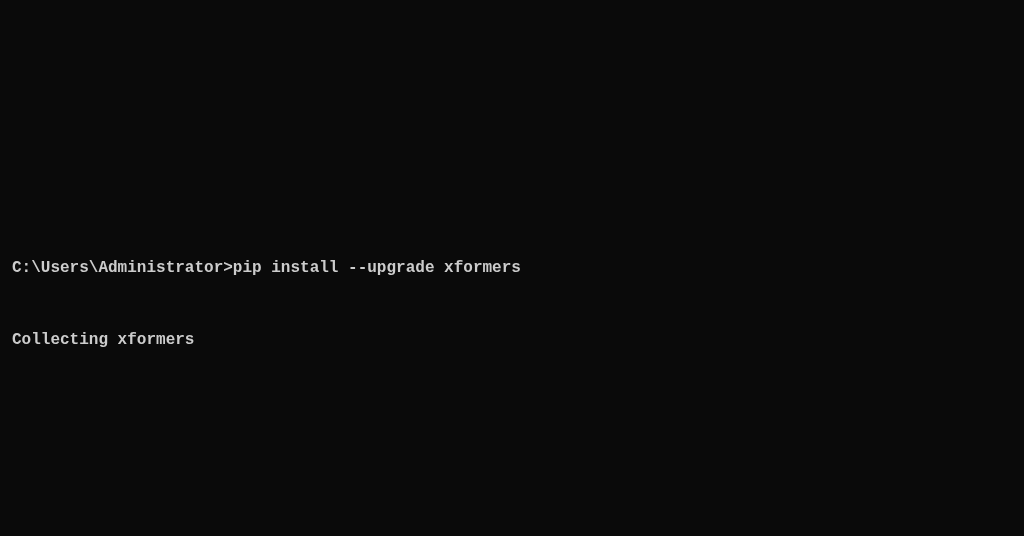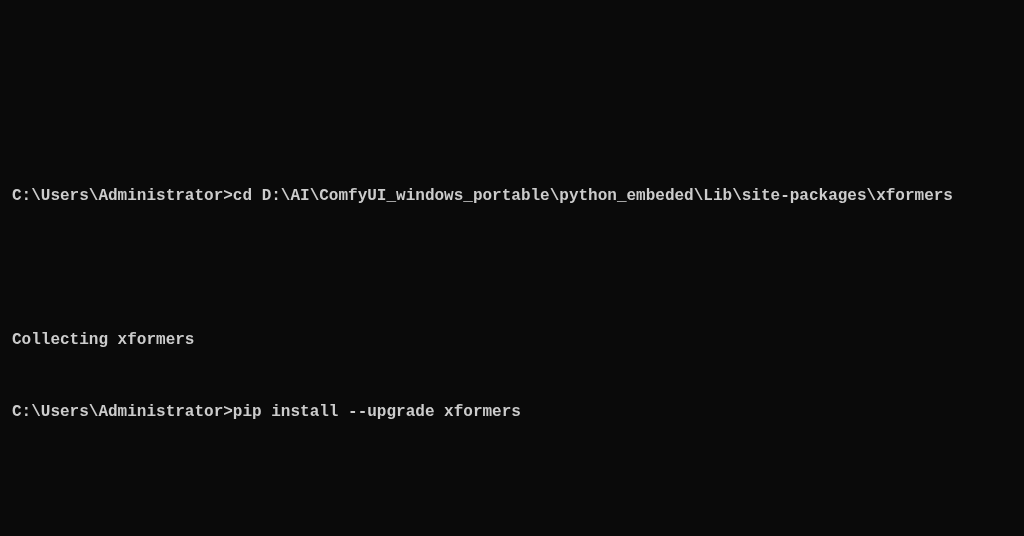--- a/index.html
+++ b/index.html
@@ -39,18 +39,17 @@
     }
     .output {
       color: #cccccc;
     }
   </style>
 </head>
 <body>
 
 <div class="terminal">
   <div class="spacer-top"></div>
-  <div class="line"><span class="prompt">C:\Users\Administrator&gt;</span><span class="command">cd D:\AI\ComfyUI_windows_portable\python_embeded\Lib\site-packages\xformers</span></div>
   <div class="blank"></div>
+  <div class="line"><span class="prompt">C:\Users\Administrator&gt;</span><span class="command">pip install --upgrade xformers</span></div>
   <div class="line output">Collecting xformers</div>
-  <div class="line"><span class="prompt">C:\Users\Administrator&gt;</span><span class="command">pip install --upgrade xformers</span></div>
   
 </div>
 
 </body></html>

